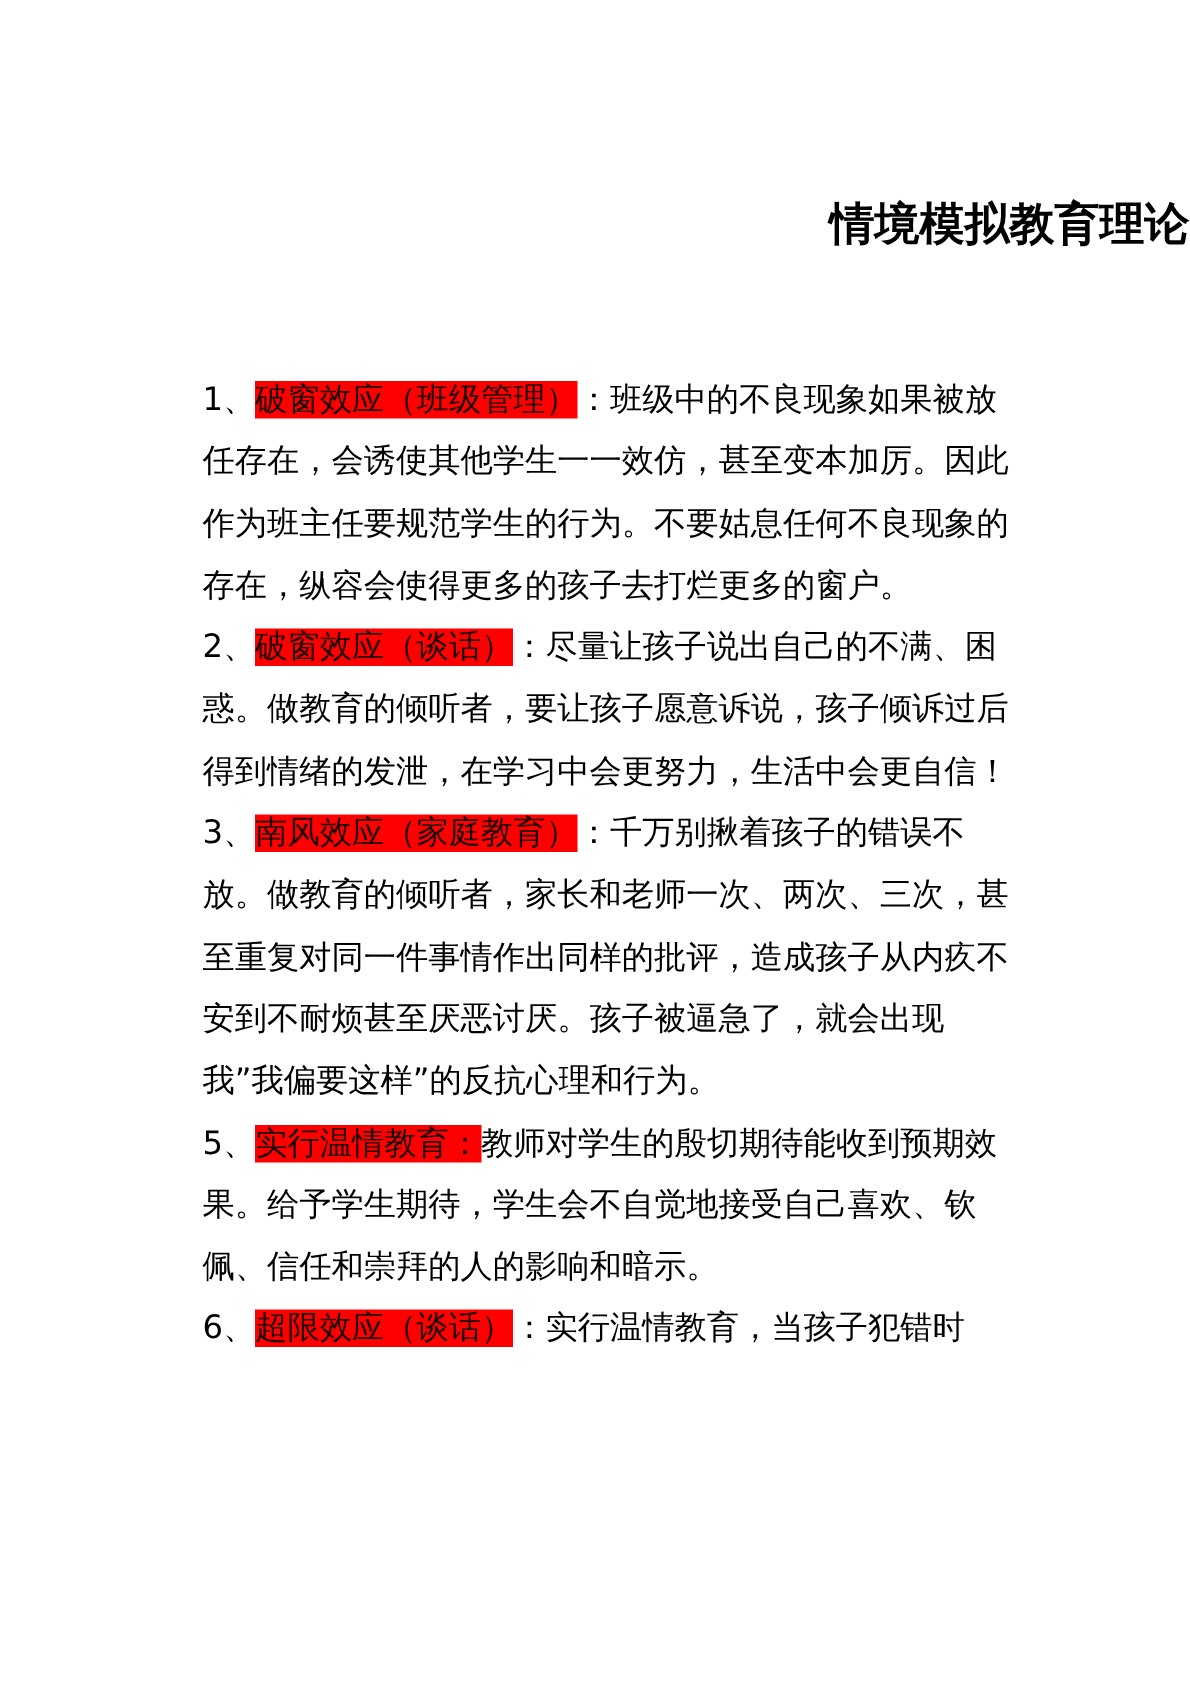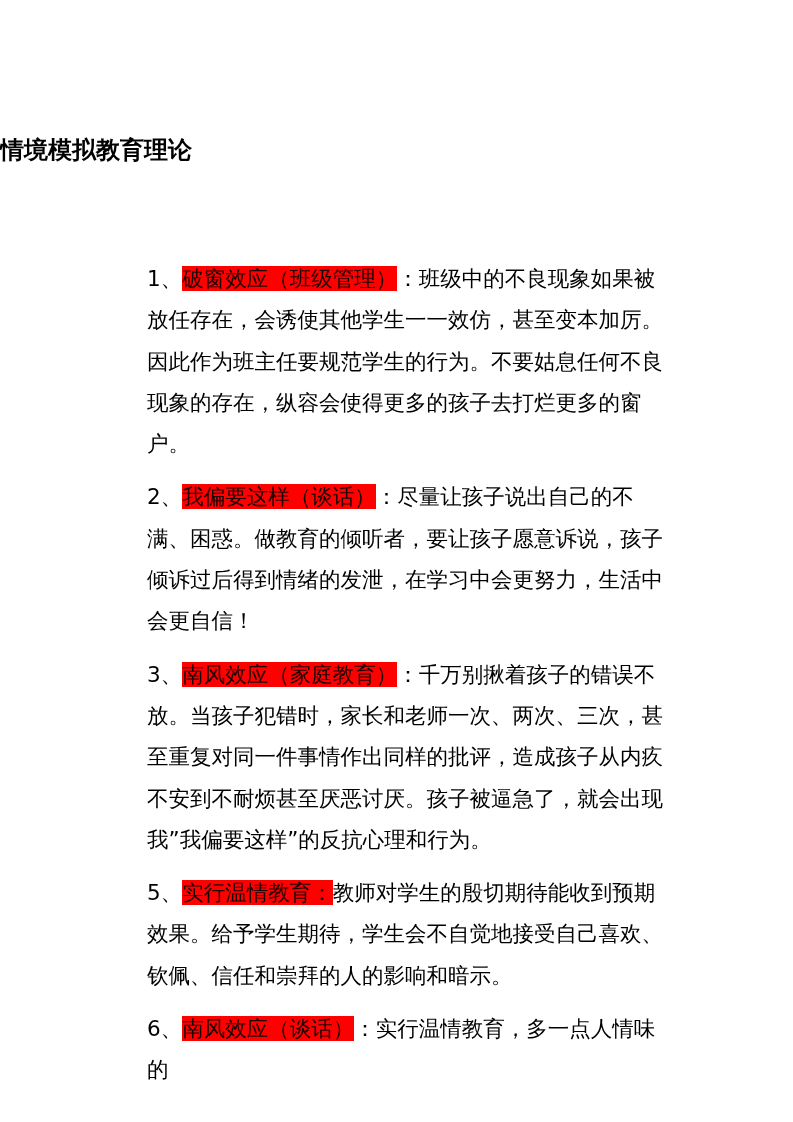--- a/index.html
+++ b/index.html
@@ -1,28 +1,28 @@
 <!DOCTYPE html>
 <html><head>
 <meta charset="utf-8">
 <style>
   html, body { margin: 0; padding: 0; background: #ffffff; }
   body { width: 793px; height: 1122px; position: relative; overflow: hidden;
          font-family: "DejaVu Sans", "Liberation Sans", sans-serif; color: #000; }
-  .title { position: absolute; top: 128px; left: 0; width: 793px; text-align: left;
-           font-size: 24px; font-weight: bold; letter-spacing: 0px; line-height: 44px; }
+  .title { position: absolute; top: 128px; left: 0; width: 793px; text-align: right;
+           font-size: 30px; font-weight: bold; letter-spacing: 0px; line-height: 44px; }
   .content { position: absolute; left: 135px; top: 246px; width: 545px;
              font-size: 21.5px; line-height: 41.3px; }
-  .para { margin: 12px; padding: 0; text-align: left; word-break: break-all; }
+  .para { margin: 0; padding: 0; text-align: left; word-break: break-all; }
   .hl { background: #ff0000; color: #1a0000; }
 </style>
 </head>
 <body>
 
 <div class="title">情境模拟教育理论</div>
 
 <div class="content">
   <p class="para"><span>1、</span><span class="hl">破窗效应（班级管理）</span><span>：</span><span>班级中的不良现象如果被放任存在，会诱使其他学生一一效仿，甚至变本加厉。因此作为班主任要规范学生的行为。不要姑息任何不良现象的存在，纵容会使得更多的孩子去打烂更多的窗户。</span></p>
-  <p class="para"><span>2、</span><span class="hl">我偏要这样（谈话）</span><span>：</span><span>尽量让孩子说出自己的不满、困惑。做教育的倾听者，要让孩子愿意诉说，孩子倾诉过后得到情绪的发泄，在学习中会更努力，生活中会更自信！</span></p>
-  <p class="para"><span>3、</span><span class="hl">南风效应（家庭教育）</span><span>：</span><span>千万别揪着孩子的错误不放。当孩子犯错时，家长和老师一次、两次、三次，甚至重复对同一件事情作出同样的批评，造成孩子从内疚不安到不耐烦甚至厌恶讨厌。孩子被逼急了，就会出现我”我偏要这样”的反抗心理和行为。</span></p>
+  <p class="para"><span>2、</span><span class="hl">破窗效应（谈话）</span><span>：</span><span>尽量让孩子说出自己的不满、困惑。做教育的倾听者，要让孩子愿意诉说，孩子倾诉过后得到情绪的发泄，在学习中会更努力，生活中会更自信！</span></p>
+  <p class="para"><span>3、</span><span class="hl">南风效应（家庭教育）</span><span>：</span><span>千万别揪着孩子的错误不放。做教育的倾听者，家长和老师一次、两次、三次，甚至重复对同一件事情作出同样的批评，造成孩子从内疚不安到不耐烦甚至厌恶讨厌。孩子被逼急了，就会出现我”我偏要这样”的反抗心理和行为。</span></p>
   <p class="para"><span>5、</span><span class="hl">实行温情教育：</span><span></span><span>教师对学生的殷切期待能收到预期效果。给予学生期待，学生会不自觉地接受自己喜欢、钦佩、信任和崇拜的人的影响和暗示。</span></p>
-  <p class="para"><span>6、</span><span class="hl">南风效应（谈话）</span><span>：</span><span>实行温情教育，多一点人情味的</span></p>
+  <p class="para"><span>6、</span><span class="hl">超限效应（谈话）</span><span>：</span><span>实行温情教育，当孩子犯错时</span></p>
 </div>
 
 </body></html>

